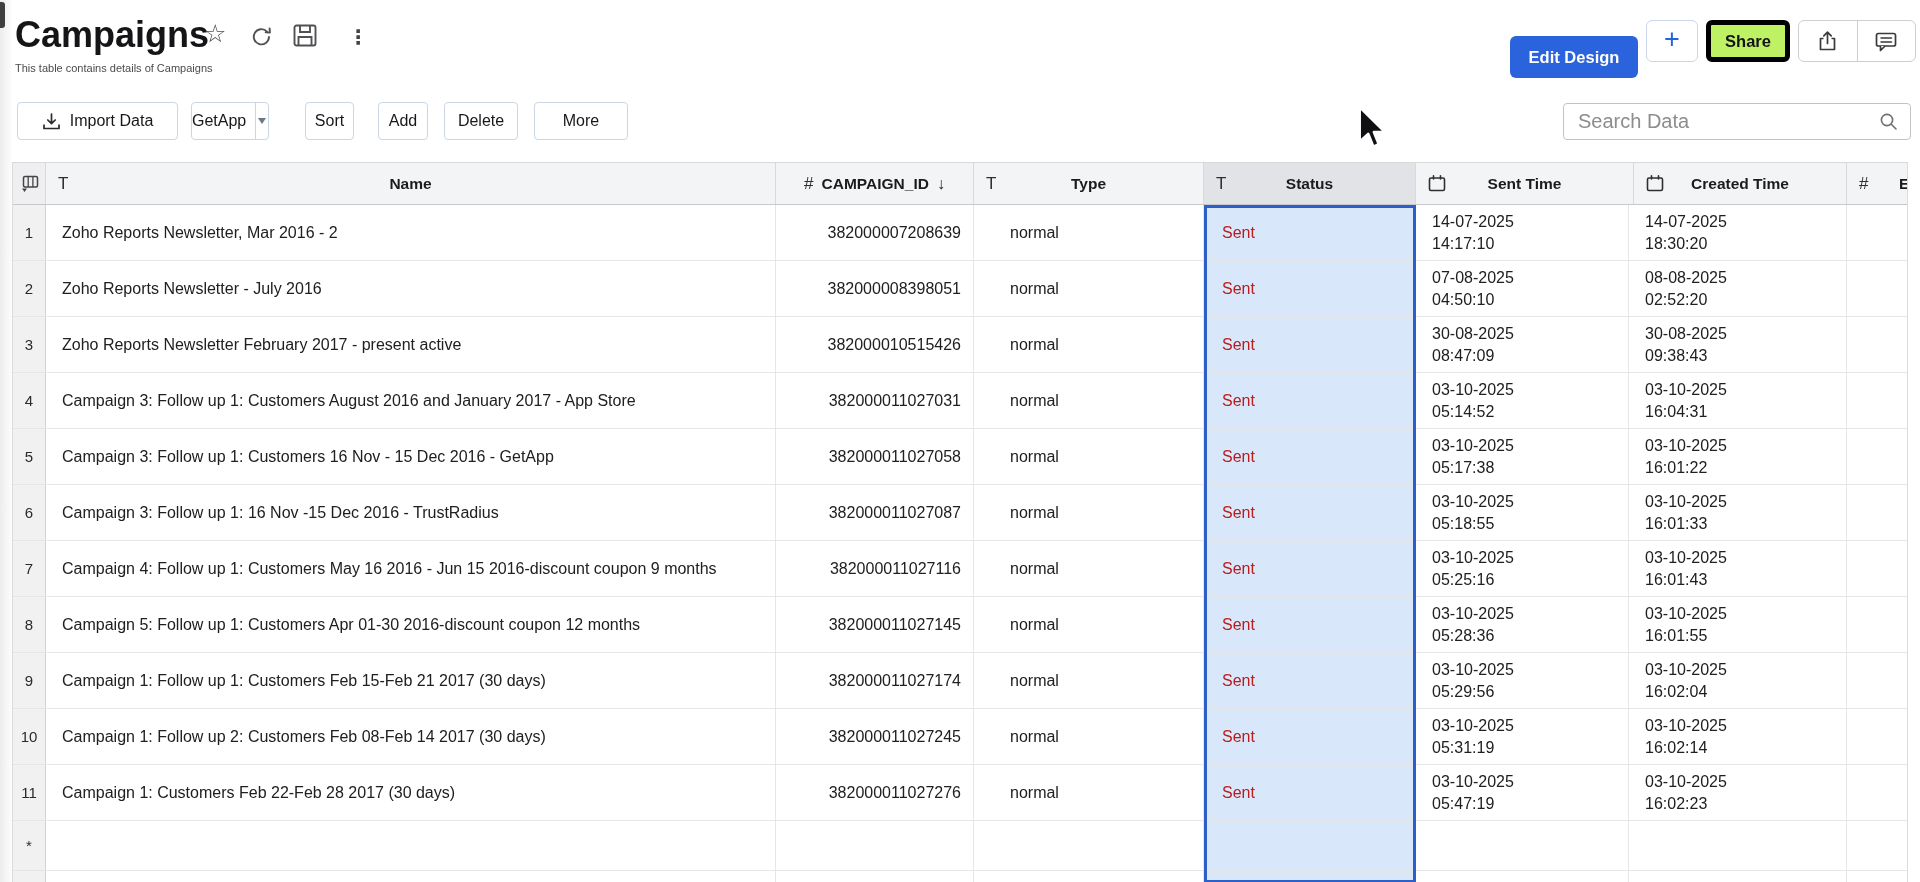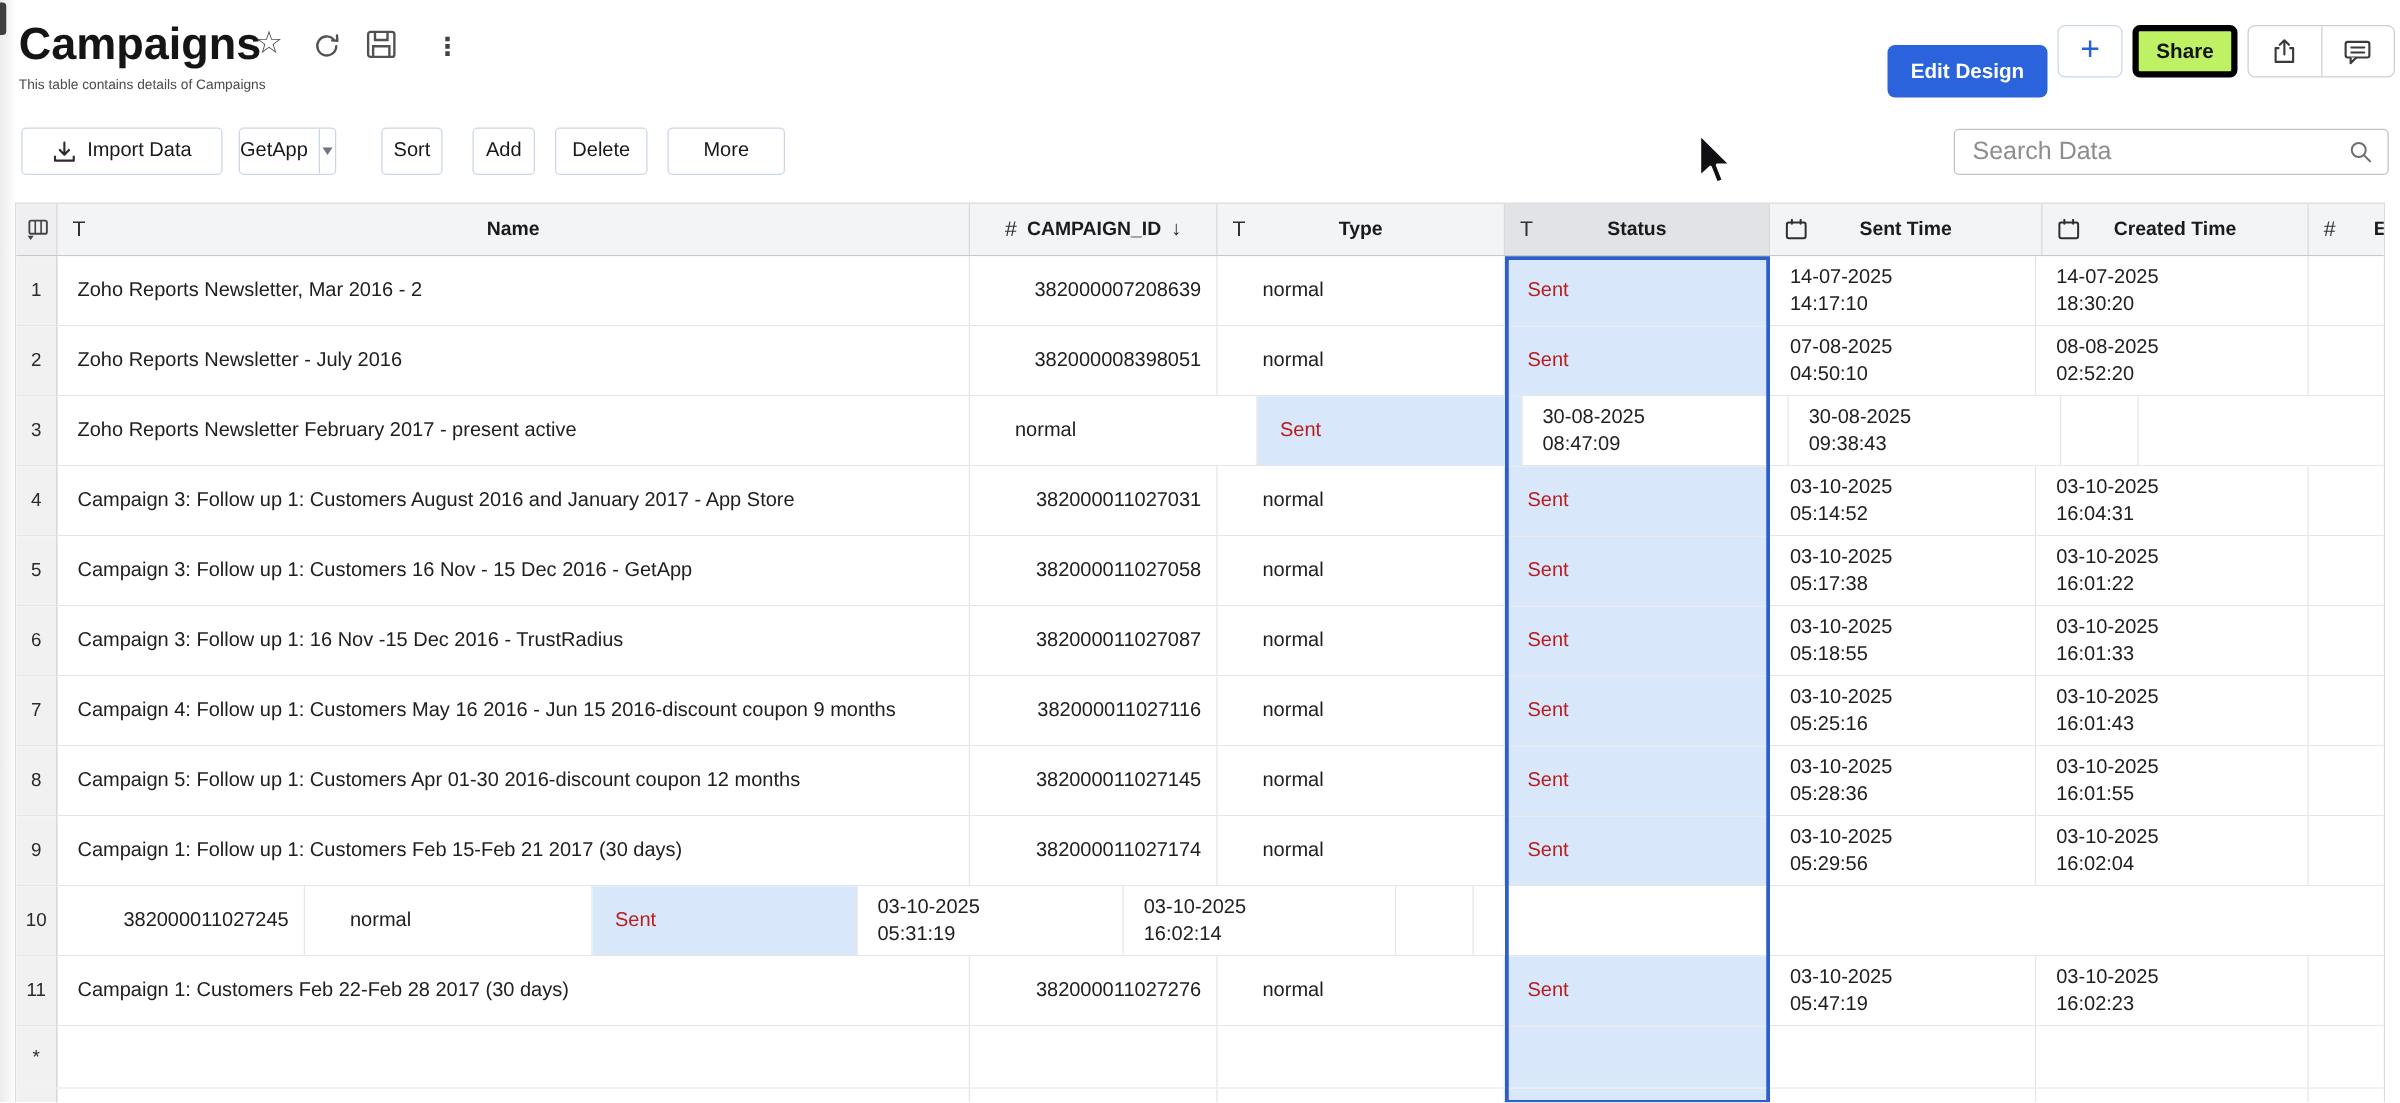--- a/index.html
+++ b/index.html
@@ -273,20 +273,21 @@
       <span>02:52:20</span>
     </div>
     <div class="td w-extra"></div>
   </div>
 
   <div class="tr">
     <div class="td c-num w-num">3</div>
     <div class="td c-name w-name">
       <span class="cell-text">Zoho Reports Newsletter February 2017 - present active</span>
     </div>
+    <div class="td c-id w-id">382000010515426</div>
     <div class="td c-type w-type">normal</div>
     <div class="td c-status sel w-status">Sent</div>
     <div class="td c-date w-created">
       <span>30-08-2025</span>
       <span>08:47:09</span>
     </div>
     <div class="td c-date w-sent">
       <span>30-08-2025</span>
       <span>09:38:43</span>
     </div>
@@ -402,20 +403,23 @@
     </div>
     <div class="td c-date w-sent">
       <span>03-10-2025</span>
       <span>16:02:04</span>
     </div>
     <div class="td w-extra"></div>
   </div>
 
   <div class="tr">
     <div class="td c-num w-num">10</div>
+    <div class="td c-name w-name">
+      <span class="cell-text">Campaign 1: Follow up 2: Customers Feb 08-Feb 14 2017 (30 days)</span>
+    </div>
     <div class="td c-id w-id">382000011027245</div>
     <div class="td c-type w-type">normal</div>
     <div class="td c-status sel w-status">Sent</div>
     <div class="td c-date w-created">
       <span>03-10-2025</span>
       <span>05:31:19</span>
     </div>
     <div class="td c-date w-sent">
       <span>03-10-2025</span>
       <span>16:02:14</span>

